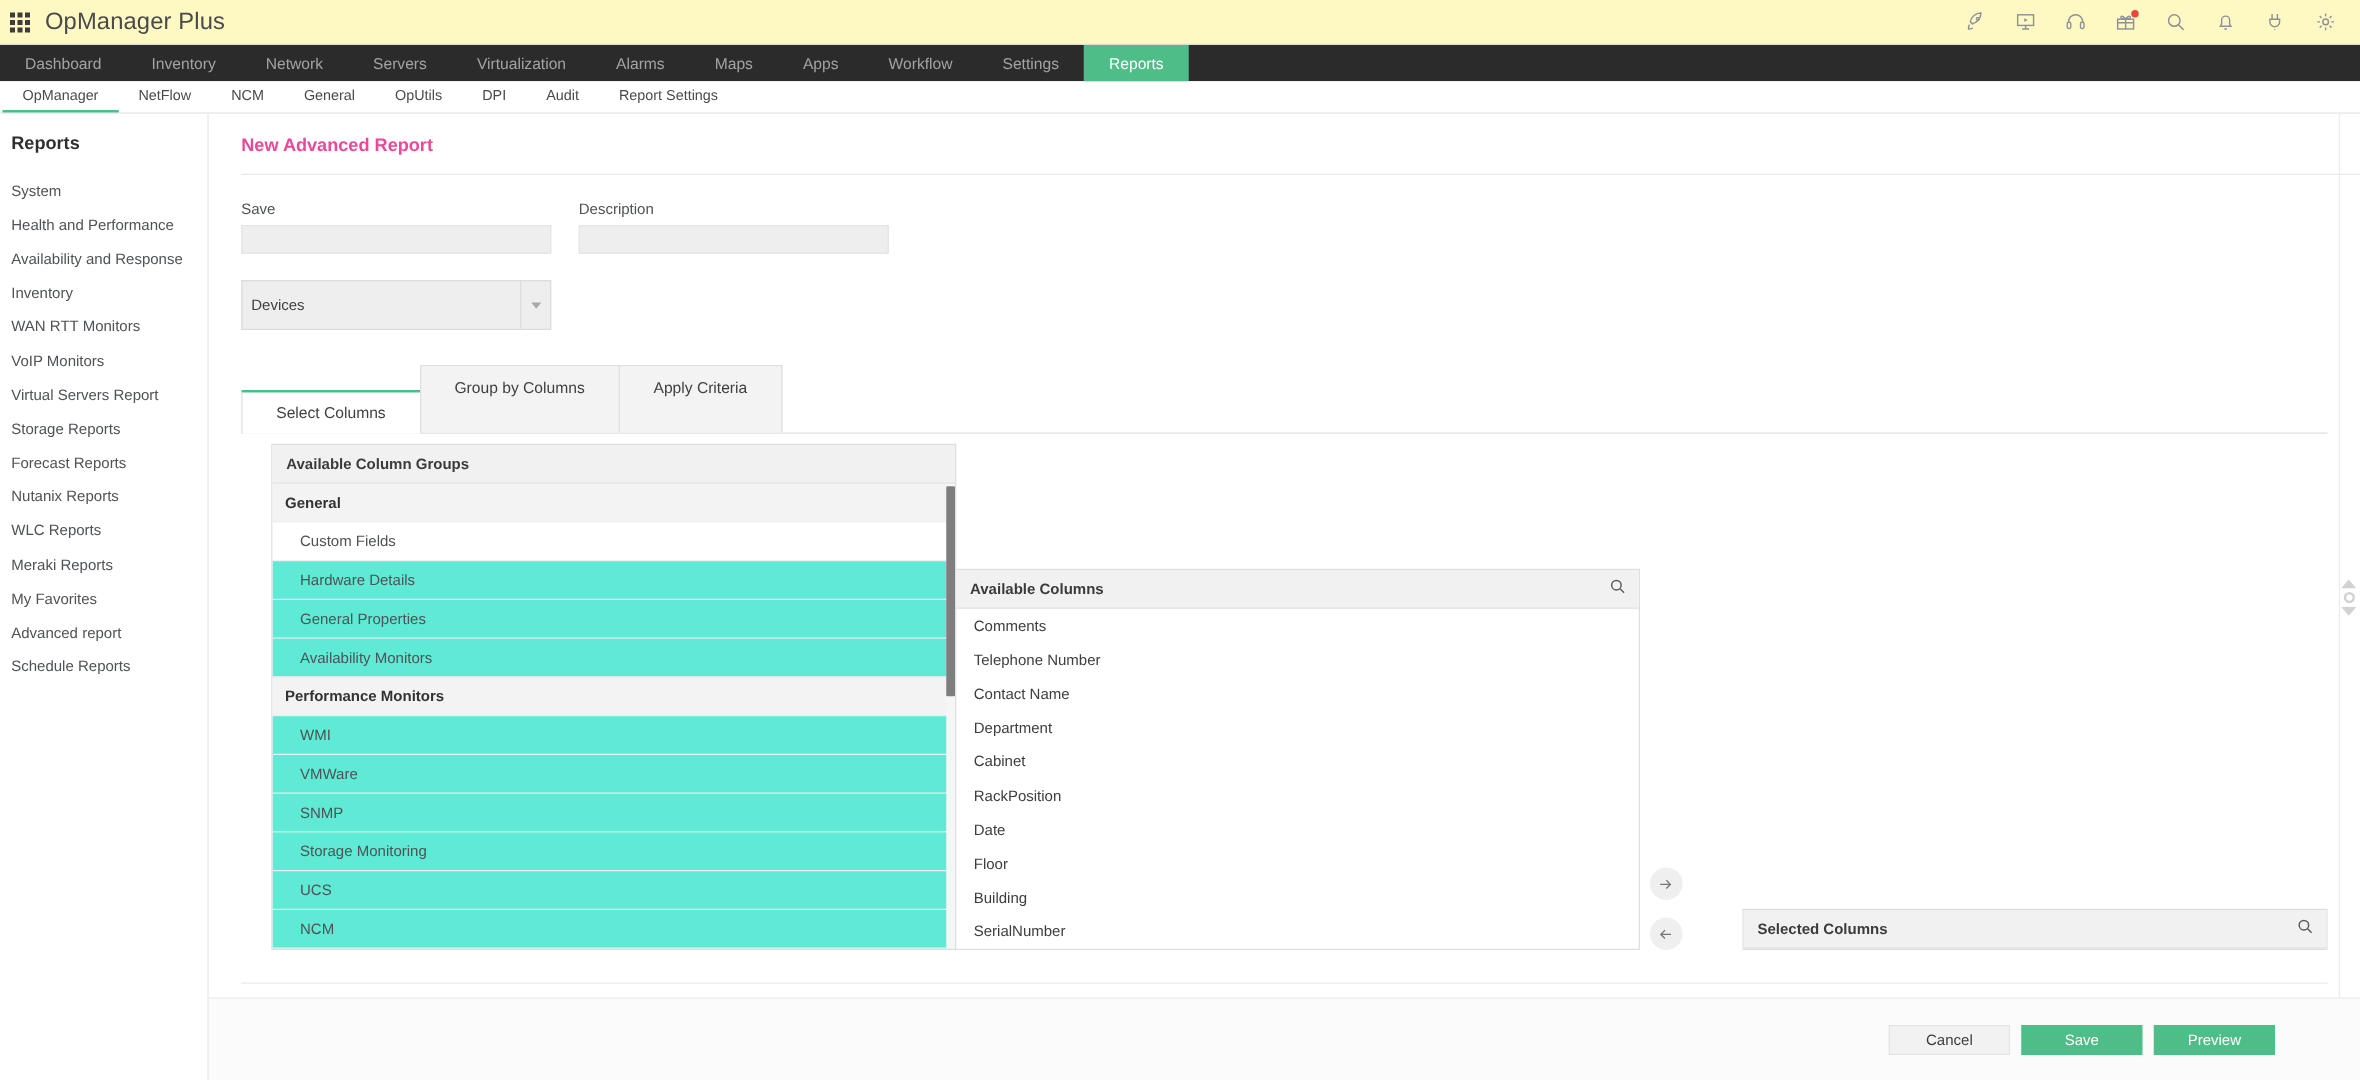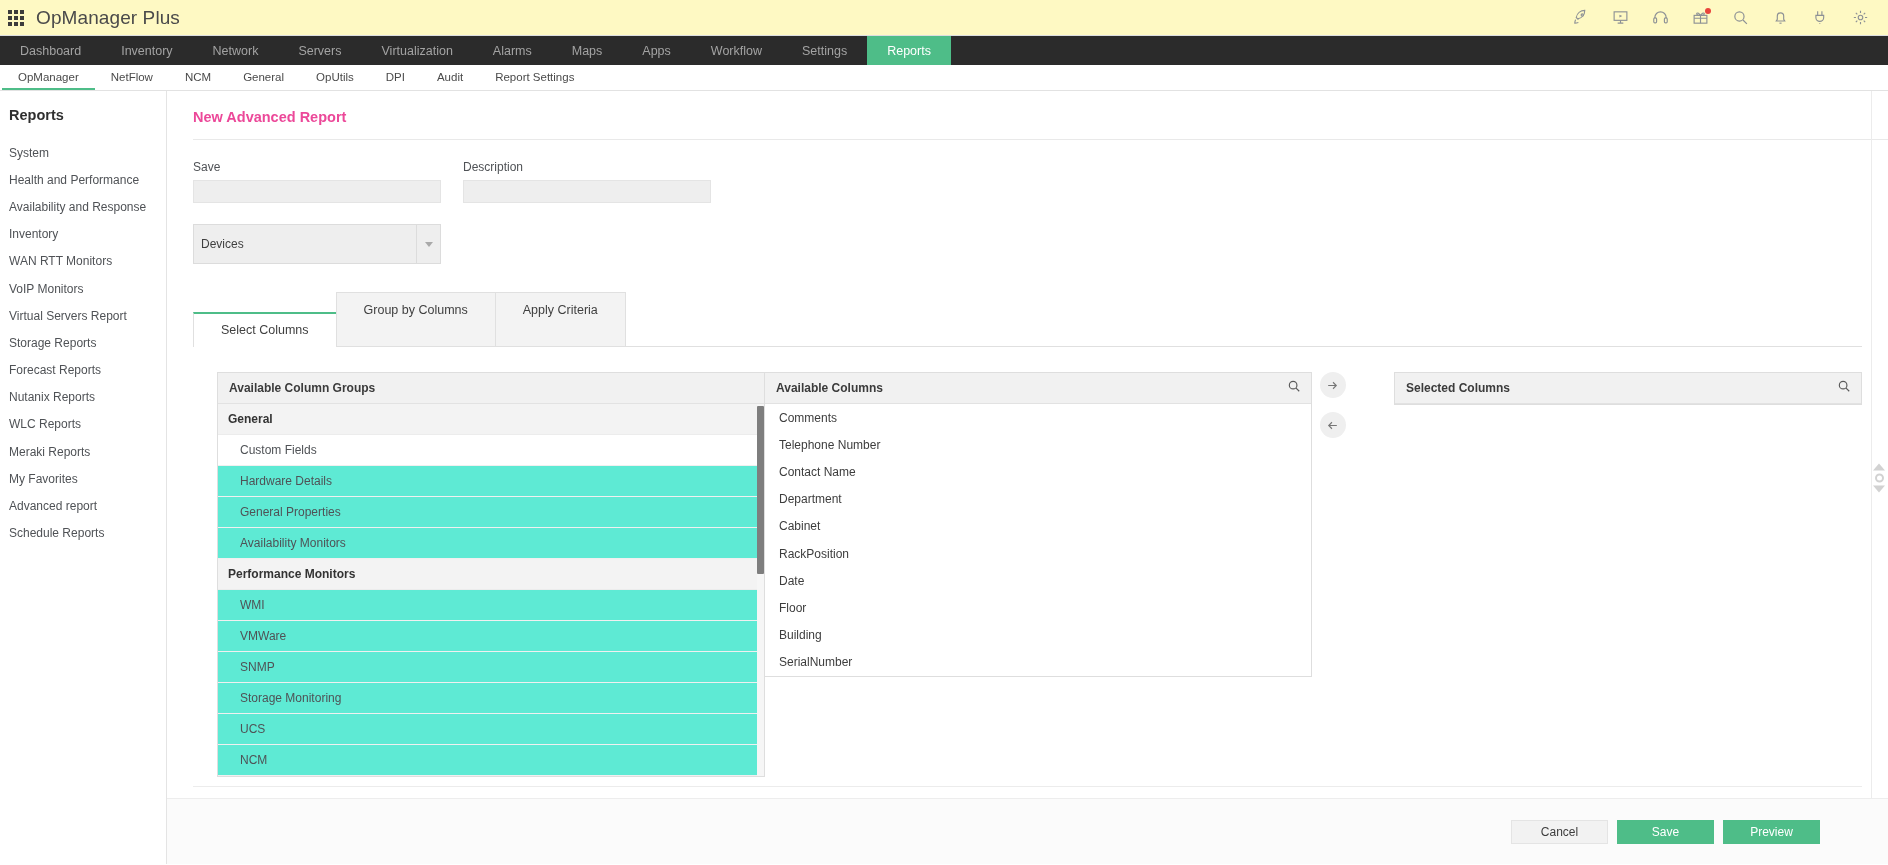--- a/index.html
+++ b/index.html
@@ -194,21 +194,21 @@
     margin-bottom: -1px;
     margin-top: 20px;
   }
 
   
   .transfer {
     display: flex;
     margin: 25px 0 0 26px;
     width: calc(100% - 52px);
     height: 388px;
-    align-items: flex-start;
+    align-items: flex-end;
     padding-left: 24px;
   }
   .panel {
     border: 1px solid #dedede;
     background: #ffffff;
     display: flex; flex-direction: column;
     position: relative;
   }
   .panel.groups { width: 548px; flex: none; }
   .panel.available { width: 548px; flex: none; margin-left: -1px; }

